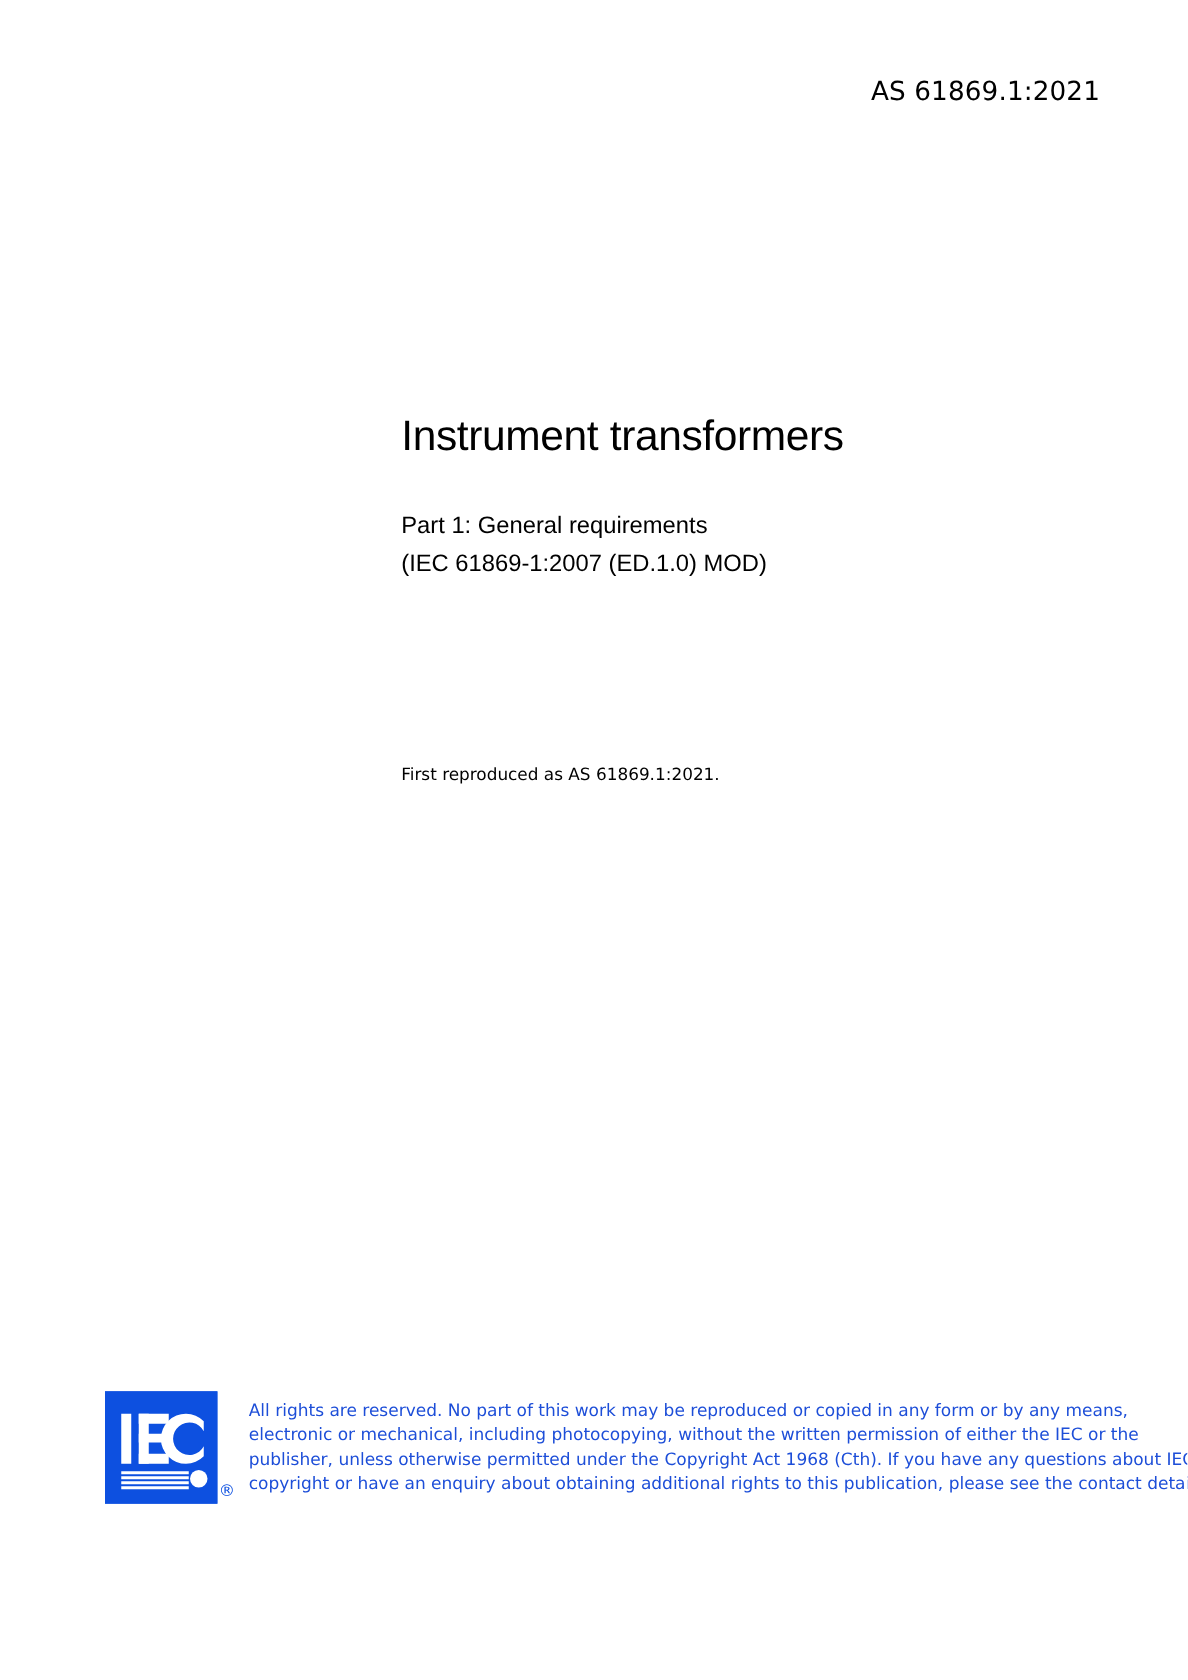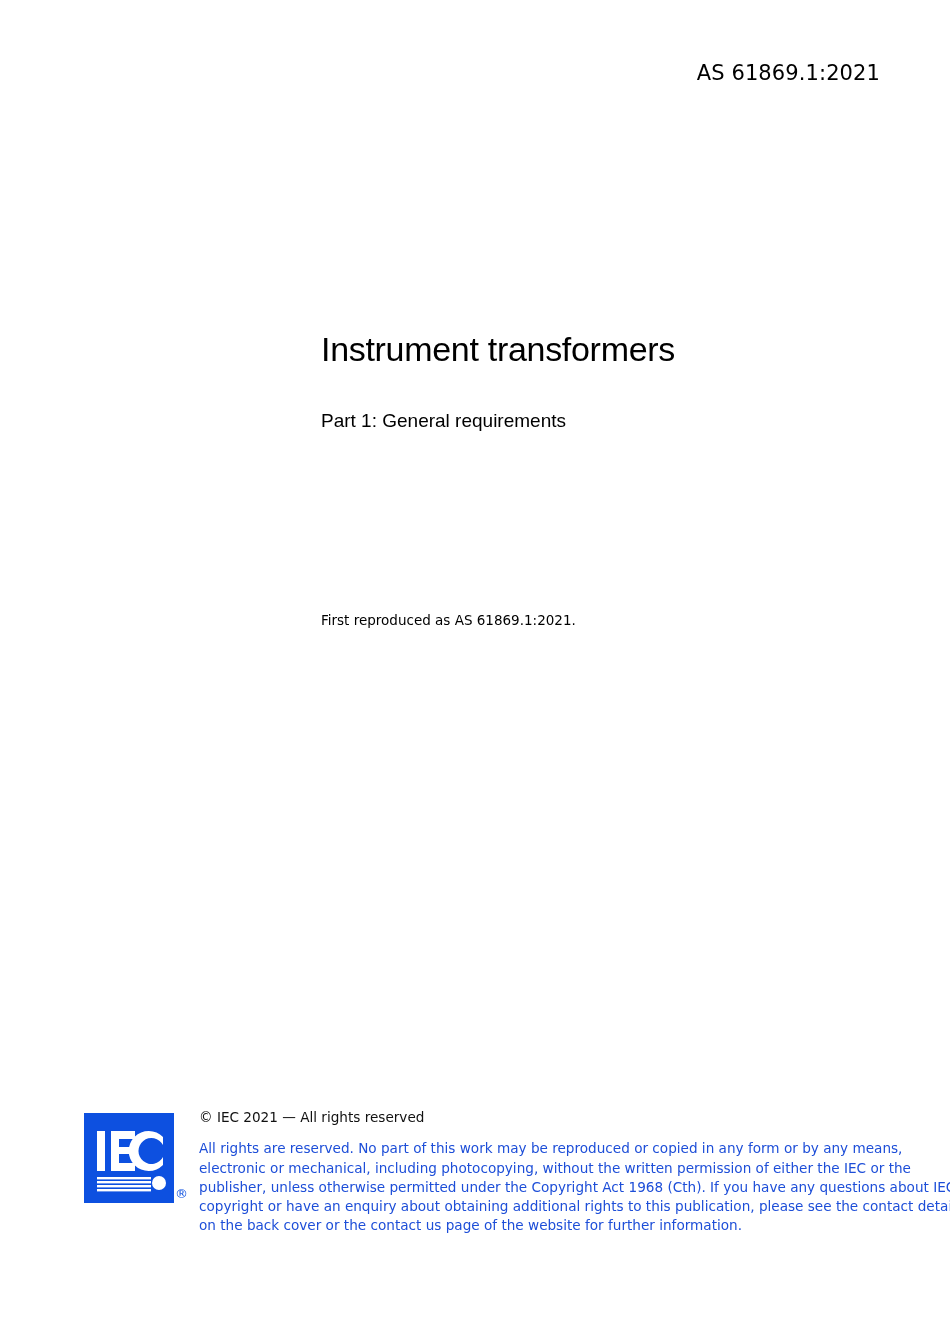--- a/index.html
+++ b/index.html
@@ -134,20 +134,21 @@
 <body>
 
 <div class="page">
 
   <div class="doc-header">AS 61869.1:2021</div>
 
   <div class="title-block">
     <h1 class="main-title">Instrument transformers</h1>
     <div class="subtitle-block">
       <span class="subtitle-line">Part 1: General requirements</span>
+      <span class="subtitle-line">(IEC 61869-1:2007 (ED.1.0) MOD)</span>
     </div>
   </div>
 
   <div class="pub-note">First reproduced as AS 61869.1:2021.</div>
 
   <div class="footer">
 
     <div class="logo-wrap">
       <div class="logo-square">
         <svg width="90" height="90" viewBox="0 0 90 90">
@@ -168,26 +169,24 @@
           <rect x="13" y="76" width="54" height="2.4" fill="#ffffff"></rect>
 
           <circle cx="75" cy="70" r="7" fill="#ffffff"></circle>
         </svg>
       </div>
       <div class="logo-reg">®</div>
     </div>
 
     <div class="legal">
       <div class="copyright-lines">
-        <span>© IEC 2021 — All rights reserved</span>
       </div>
       <div class="legal-body">
         <span>All rights are reserved. No part of this work may be reproduced or copied in any form or by any means,</span>
         <span>electronic or mechanical, including photocopying, without the written permission of either the IEC or the</span>
         <span>publisher, unless otherwise permitted under the Copyright Act 1968 (Cth). If you have any questions about IEC</span>
         <span>copyright or have an enquiry about obtaining additional rights to this publication, please see the contact details</span>
-        <span>on the back cover or the contact us page of the website for further information.</span>
       </div>
     </div>
 
   </div>
 
 </div>
 
 </body></html>

